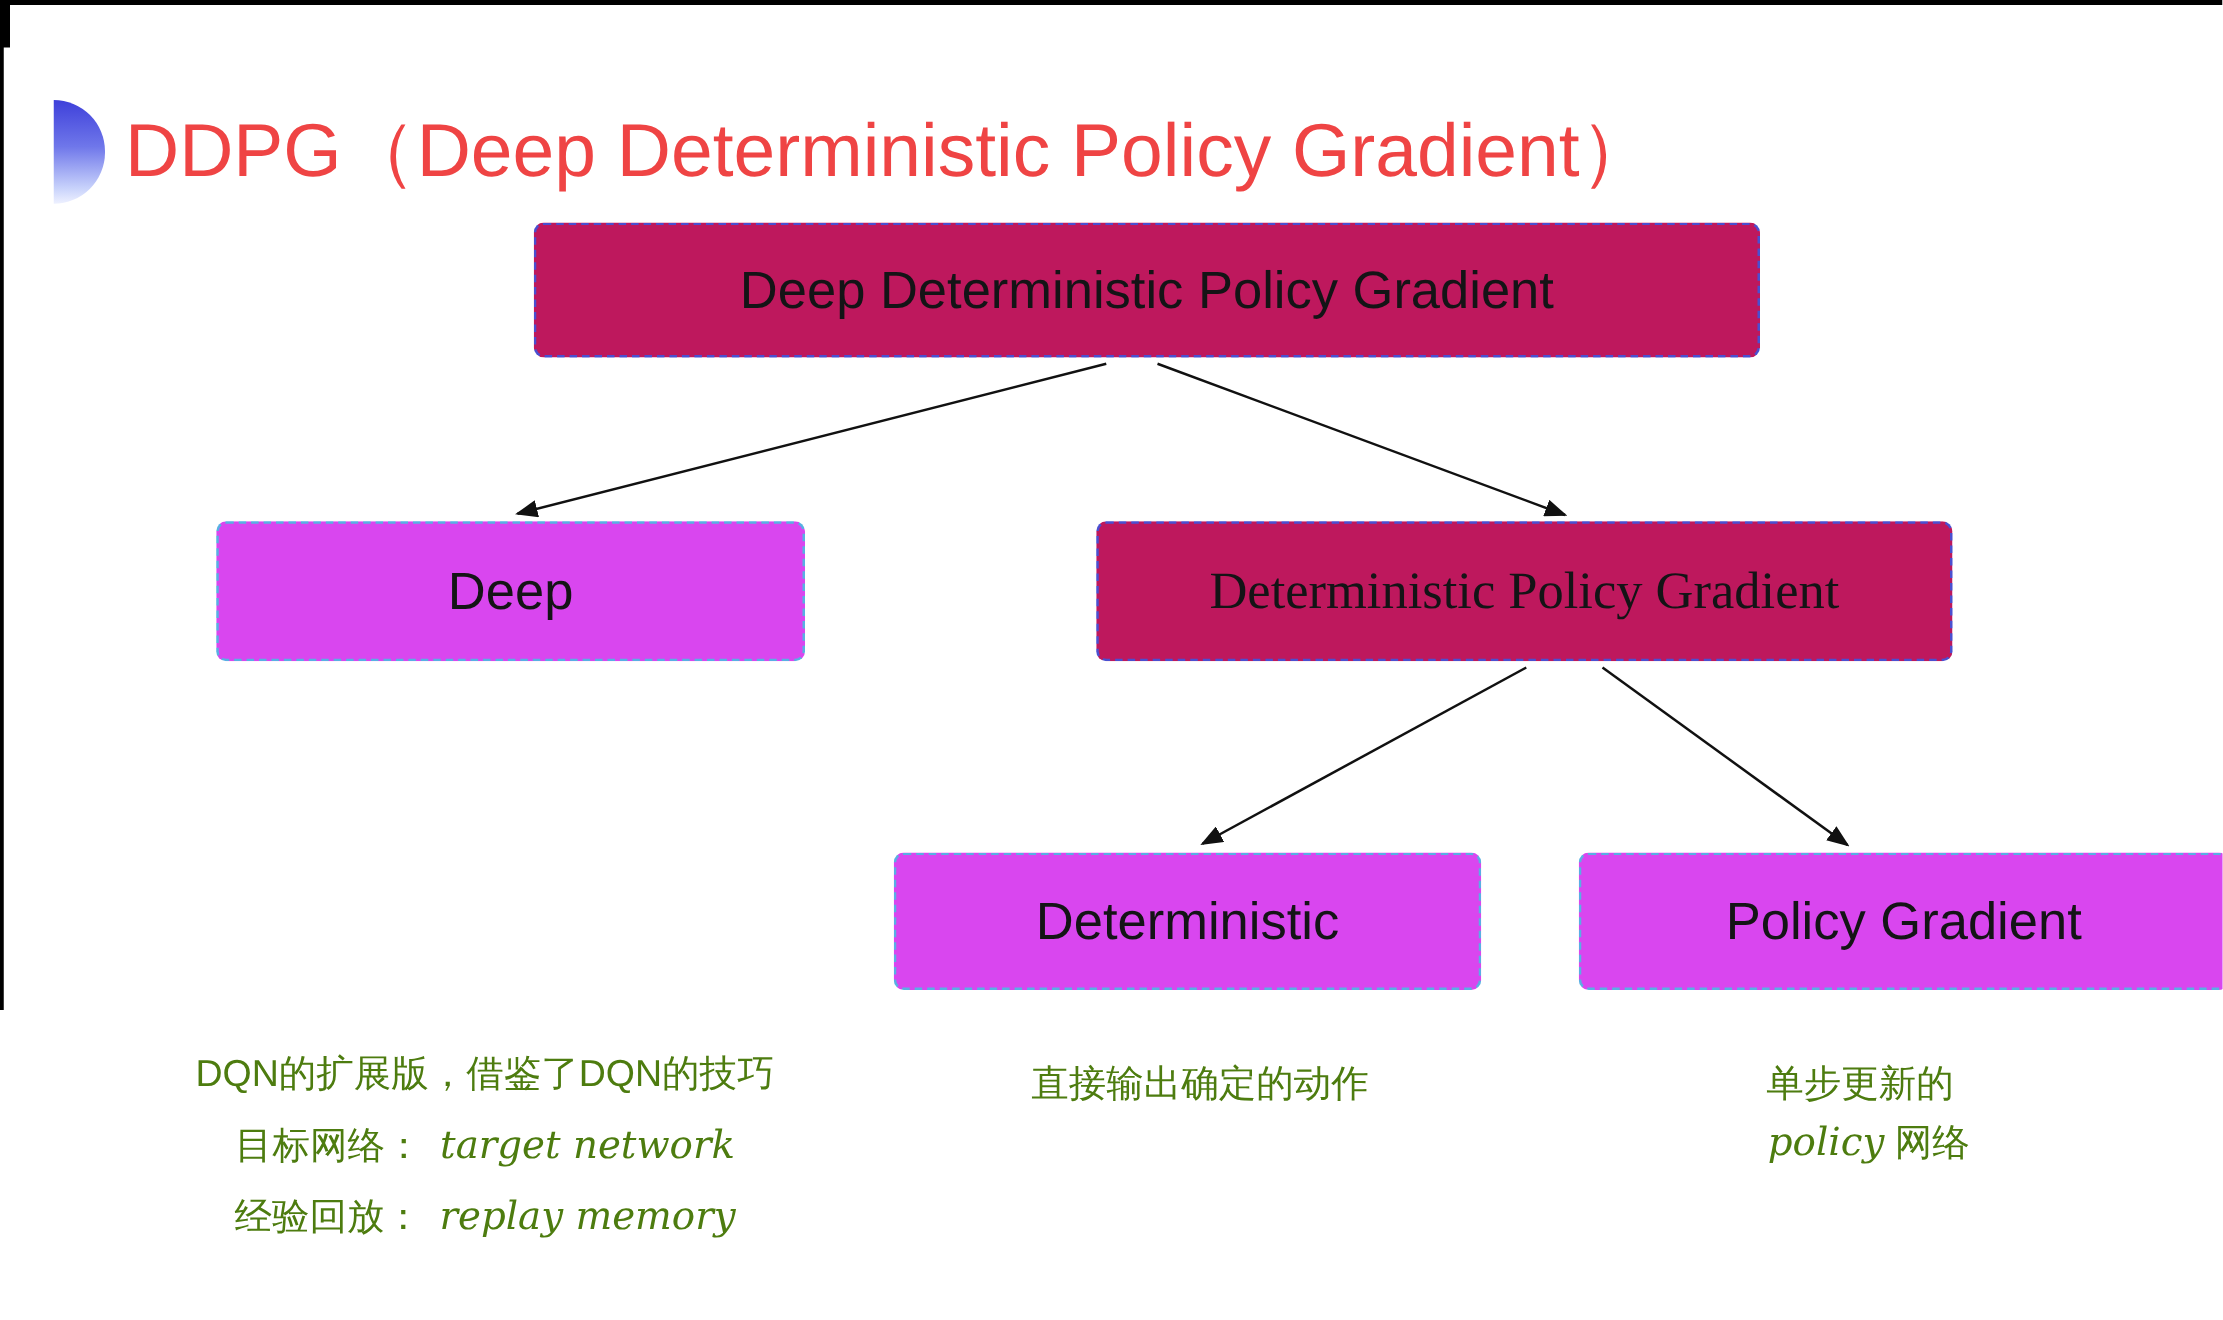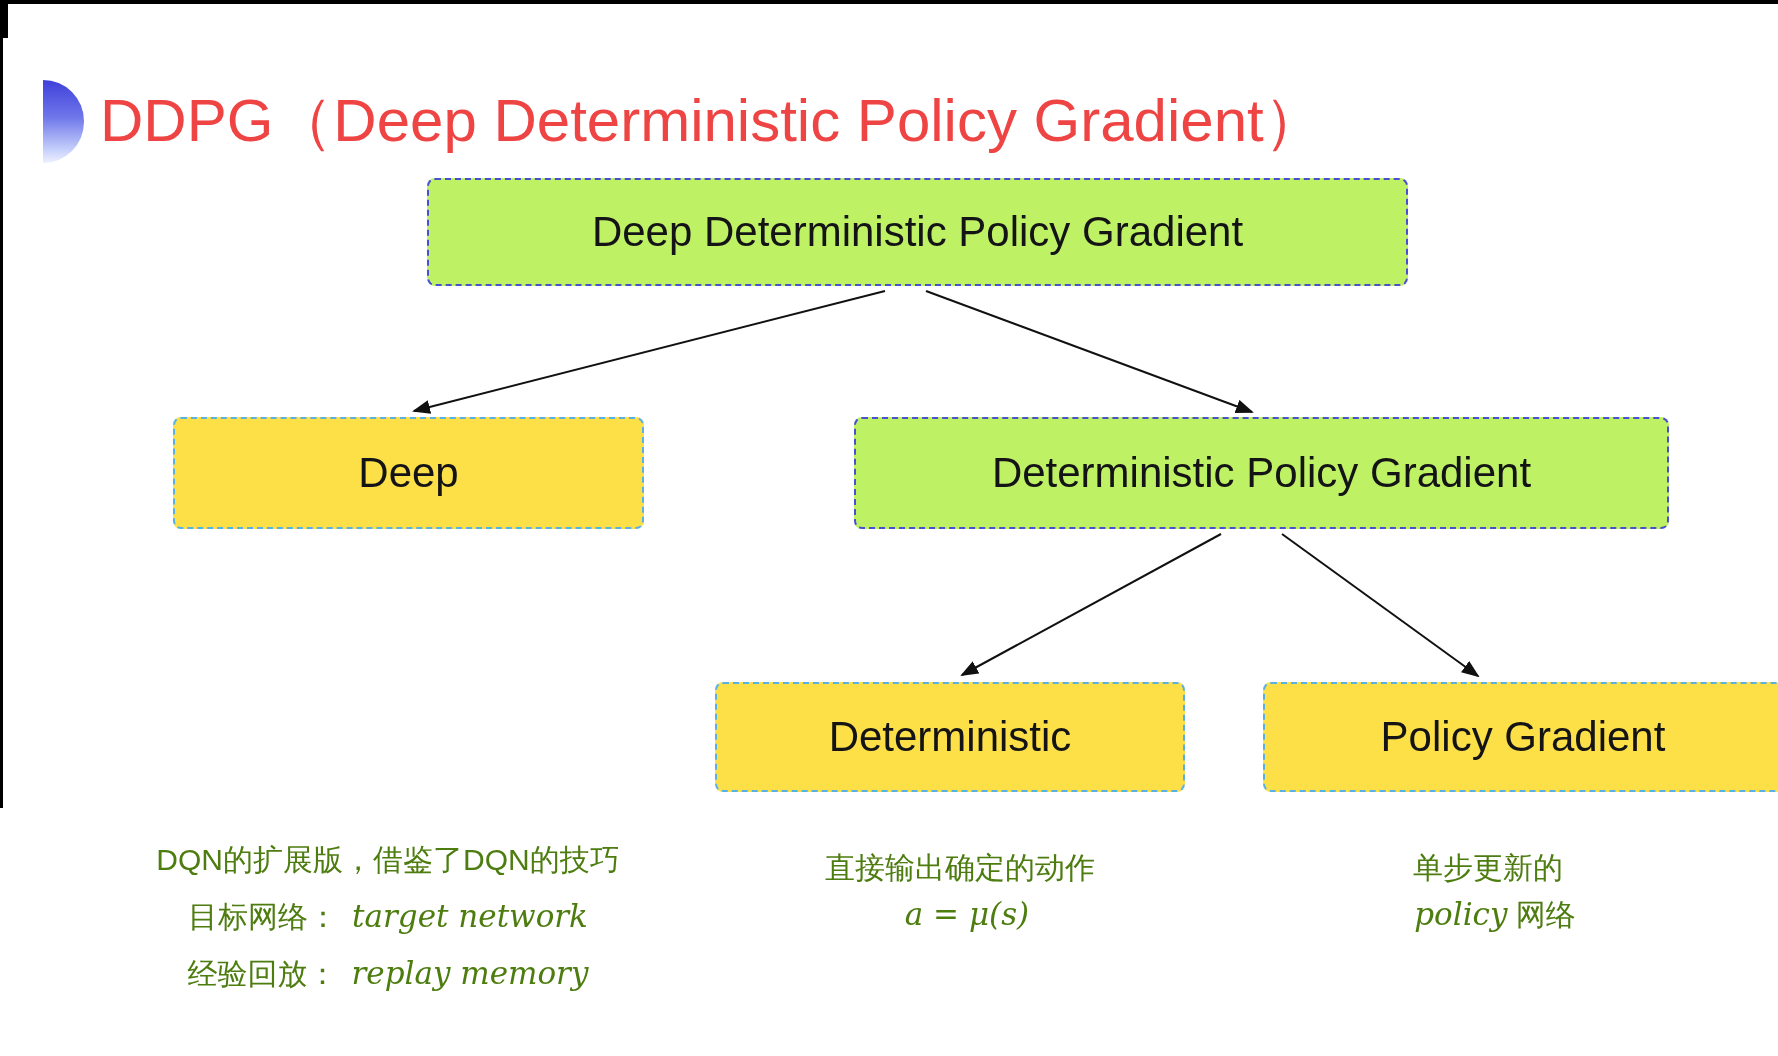--- a/index.html
+++ b/index.html
@@ -23,25 +23,25 @@
     font-size:60px;line-height:86px;color:#ef4444;font-weight:500;
     letter-spacing:0px;white-space:nowrap;
   }
 
   
   .node{
     position:absolute;box-sizing:border-box;border-radius:8px;
     display:flex;align-items:center;justify-content:center;
     font-size:42px;color:#141416;white-space:nowrap;
   }
-  .node.purple{background:#bef264;border:2px dashed #4a4fd0;}
-  .node.cyan{background:#fde047;border:2px dashed #58b0e3;}
+  .node.purple{background:#be185d;border:2px dashed #4a4fd0;}
+  .node.cyan{background:#d946ef;border:2px dashed #58b0e3;}
   .node-root{left:427px;top:178px;width:981px;height:108px;}
   .node-deep{left:173px;top:417px;width:471px;height:112px;}
-  .node-dpg{left:854px;top:417px;width:815px;height:112px;}
+  .node-dpg{left:877px;top:417px;width:685px;height:112px;font-family:Liberation Serif, serif;}
   .node-det{left:715px;top:682px;width:470px;height:110px;}
   .node-pg{left:1263px;top:682px;width:520px;height:110px;}
 
   
   svg.arrows{position:absolute;left:0;top:0;width:1778px;height:1056px;pointer-events:none;}
   svg.arrows line{stroke:#111;stroke-width:2;}
 
   
   .note{
     position:absolute;text-align:center;color:#4d7c0f;font-size:30px;
@@ -101,19 +101,18 @@
 </div>
 
 <div class="note note-deep">
   <span class="ln">DQN的扩展版，借鉴了DQN的技巧</span>
   <span class="ln"><span>目标网络：</span><span class="term">target network</span></span>
   <span class="ln"><span>经验回放：</span><span class="term">replay memory</span></span>
 </div>
 
 <div class="note note-det">
   <span class="ln">直接输出确定的动作</span>
-  <span class="ln term">a = μ(s)</span>
 </div>
 
 <div class="note note-pg">
   <span class="ln">单步更新的</span>
   <span class="ln"><span class="term">policy</span><span> 网络</span></span>
 </div>
 
 </body></html>

